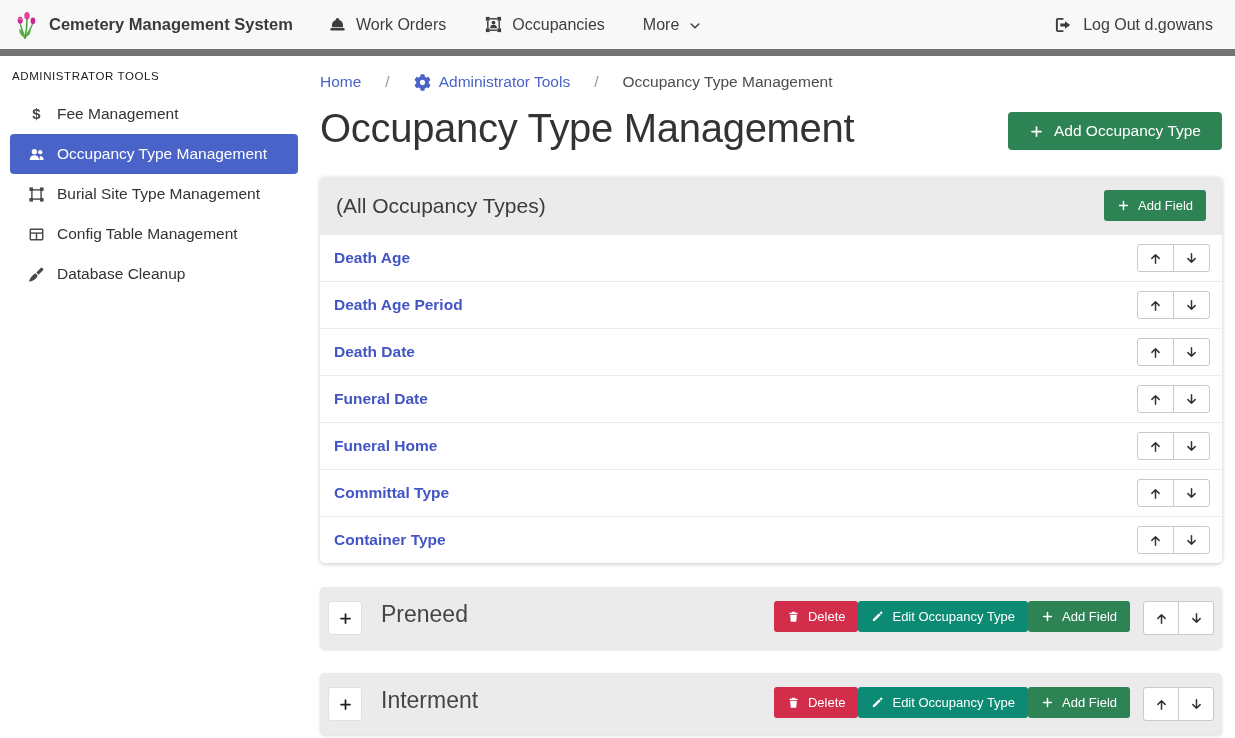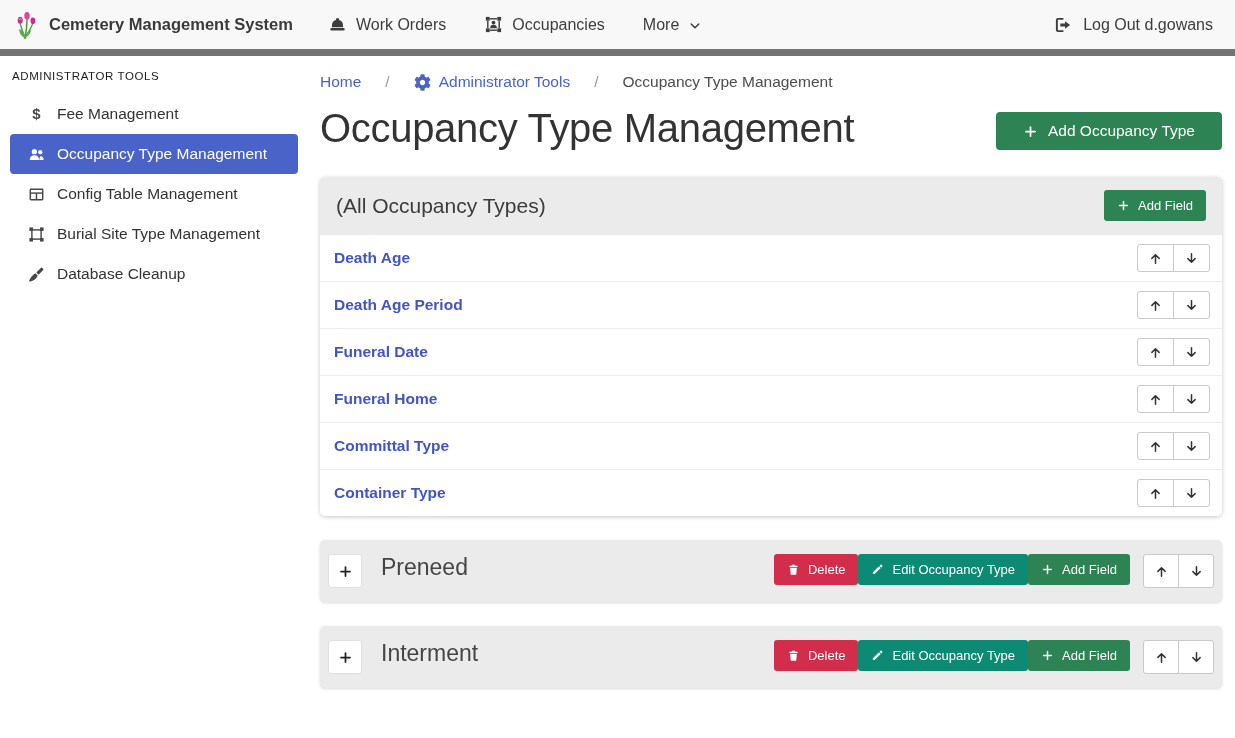--- a/index.html
+++ b/index.html
@@ -41,21 +41,21 @@
   
   .breadcrumb{display:flex; align-items:center; gap:24px; margin-top:17px; font-size:15.5px;}
   .crumb-link{color:var(--blue); display:flex; align-items:center; gap:8px;}
   .crumb-link svg{width:17px; height:17px;}
   .crumb-sep{color:#9a9a9a;}
   .crumb-current{color:#4d4d4d;}
   .title-row{display:flex; justify-content:space-between; align-items:flex-start; margin-top:12px;}
   h1{font-size:40px; font-weight:400; color:#333; letter-spacing:-.3px; line-height:1.25;}
   .btn{display:inline-flex; align-items:center; gap:8px; border:none; border-radius:4px; color:#fff;}
   .btn svg{width:13px; height:13px;}
-  .btn-add-type{background:var(--green); font-size:15.5px; padding:10px 27px; margin-top:9px;gap:10px;}
+  .btn-add-type{background:var(--green); font-size:15.5px; padding:10px 21px; margin-top:9px;gap:10px;}
   .btn-add-type svg{width:15px; height:15px;}
 
   
   .panel{margin-top:24px; border-radius:5px; background:#fef9c3; overflow:hidden;
     box-shadow:0 1px 4px rgba(0,0,0,.22);}
   .panel-header{background:var(--panel-gray); display:flex; align-items:center;
     justify-content:space-between; padding:13px 16px; height:57px;}
   .panel-title{font-size:21px; color:#3c3c3c;}
   .btn-sm{font-size:13px; padding:8px 13px; border-radius:3px;}
   .btn-green{background:var(--green);}
@@ -221,33 +221,33 @@
             <svg>
               <use href="#i-users"></use>
             </svg>
           </span>
         <span>Occupancy Type Management</span>
       </div>
 
       <div class="side-item">
         <span class="ico">
             <svg>
+              <use href="#i-vector-square"></use>
+            </svg>
+          </span>
+        <span>Burial Site Type Management</span>
+      </div>
+
+      <div class="side-item">
+        <span class="ico">
+            <svg>
               <use href="#i-table"></use>
             </svg>
           </span>
         <span>Config Table Management</span>
-      </div>
-
-      <div class="side-item">
-        <span class="ico">
-            <svg>
-              <use href="#i-vector-square"></use>
-            </svg>
-          </span>
-        <span>Burial Site Type Management</span>
       </div>
 
       <div class="side-item">
         <span class="ico">
             <svg>
               <use href="#i-broom"></use>
             </svg>
           </span>
         <span>Database Cleanup</span>
       </div>
@@ -317,20 +317,35 @@
                 </svg>
             </button>
             <button class="arrow-btn">
               <svg>
                   <use href="#i-arrow-down"></use>
                 </svg>
             </button>
           </div>
         </div>
 
+        <div class="field-row">
+          <a class="field-link">Death Date</a>
+          <div class="arrow-group">
+            <button class="arrow-btn">
+              <svg>
+                  <use href="#i-arrow-up"></use>
+                </svg>
+            </button>
+            <button class="arrow-btn">
+              <svg>
+                  <use href="#i-arrow-down"></use>
+                </svg>
+            </button>
+          </div>
+        </div>
 
         <div class="field-row">
           <a class="field-link">Funeral Date</a>
           <div class="arrow-group">
             <button class="arrow-btn">
               <svg>
                   <use href="#i-arrow-up"></use>
                 </svg>
             </button>
             <button class="arrow-btn">

